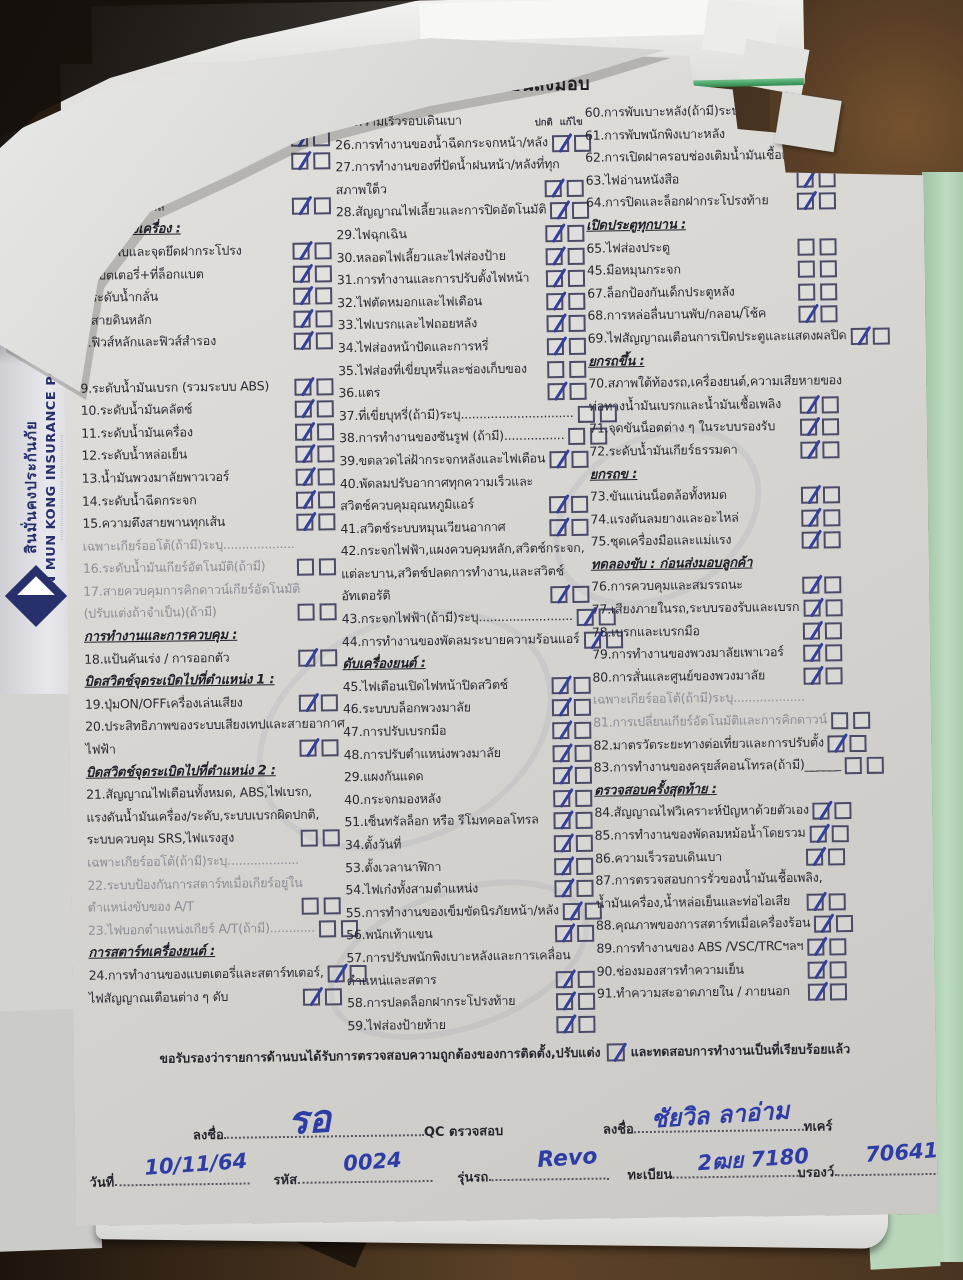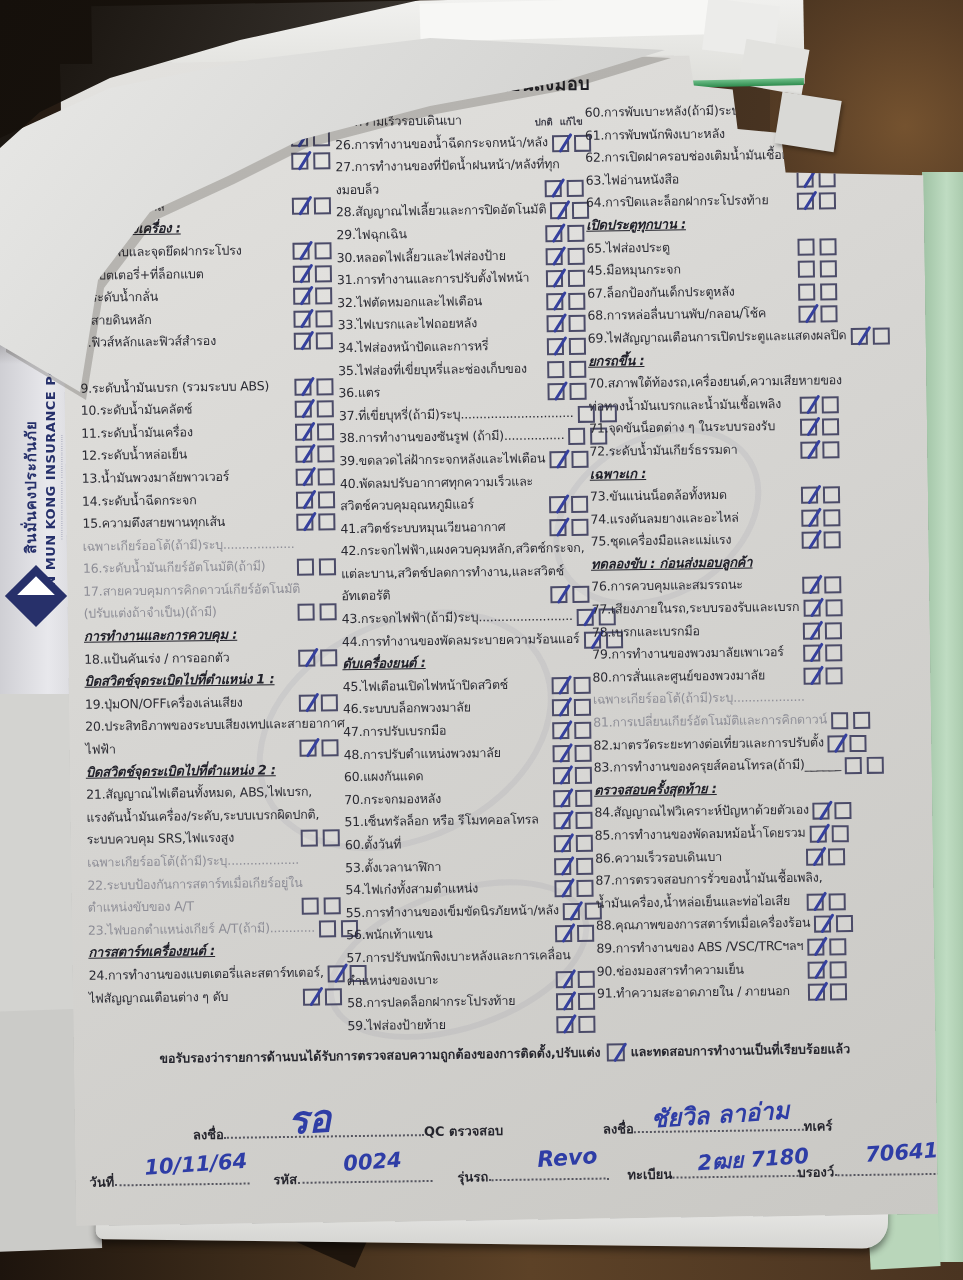--- a/index.html
+++ b/index.html
@@ -399,21 +399,21 @@
           <span class="box">
             <span class="tick"></span>
           </span>
           <span class="box"></span>
         </span>
       </div>
       <div class="row">
         <span class="txt">27.การทำงานของที่ปัดน้ำฝนหน้า/หลังที่ทุก</span>
       </div>
       <div class="row">
-        <span class="txt">งมอบล็ว</span>
+        <span class="txt">สภาพใต็ว</span>
         <span class="pair">
           <span class="box">
             <span class="tick"></span>
           </span>
           <span class="box"></span>
         </span>
       </div>
       <div class="row">
         <span class="txt">28.สัญญาณไฟเลี้ยวและการปิดอัตโนมัติ</span>
         <span class="pair">
@@ -603,48 +603,48 @@
       <div class="row">
         <span class="txt">48.การปรับตำแหน่งพวงมาลัย</span>
         <span class="pair">
           <span class="box">
             <span class="tick"></span>
           </span>
           <span class="box"></span>
         </span>
       </div>
       <div class="row">
-        <span class="txt">60.แผงกันแดด</span>
-        <span class="pair">
-          <span class="box">
-            <span class="tick"></span>
-          </span>
-          <span class="box"></span>
-        </span>
-      </div>
-      <div class="row">
-        <span class="txt">70.กระจกมองหลัง</span>
+        <span class="txt">29.แผงกันแดด</span>
+        <span class="pair">
+          <span class="box">
+            <span class="tick"></span>
+          </span>
+          <span class="box"></span>
+        </span>
+      </div>
+      <div class="row">
+        <span class="txt">40.กระจกมองหลัง</span>
         <span class="pair">
           <span class="box">
             <span class="tick"></span>
           </span>
           <span class="box"></span>
         </span>
       </div>
       <div class="row">
         <span class="txt">51.เซ็นทรัลล็อก หรือ รีโมทคอลโทรล</span>
         <span class="pair">
           <span class="box">
             <span class="tick"></span>
           </span>
           <span class="box"></span>
         </span>
       </div>
       <div class="row">
-        <span class="txt">60.ตั้งวันที่</span>
+        <span class="txt">34.ตั้งวันที่</span>
         <span class="pair">
           <span class="box">
             <span class="tick"></span>
           </span>
           <span class="box"></span>
         </span>
       </div>
       <div class="row">
         <span class="txt">53.ตั้งเวลานาฬิกา</span>
         <span class="pair">
@@ -678,21 +678,21 @@
           <span class="box">
             <span class="tick"></span>
           </span>
           <span class="box"></span>
         </span>
       </div>
       <div class="row">
         <span class="txt">57.การปรับพนักพิงเบาะหลังและการเคลื่อน</span>
       </div>
       <div class="row">
-        <span class="txt">ตำแหน่งของเบาะ</span>
+        <span class="txt">ตำแหน่และสตาร</span>
         <span class="pair">
           <span class="box">
             <span class="tick"></span>
           </span>
           <span class="box"></span>
         </span>
       </div>
       <div class="row">
         <span class="txt">58.การปลดล็อกฝากระโปรงท้าย</span>
         <span class="pair">
@@ -823,21 +823,21 @@
       <div class="row">
         <span class="txt">72.ระดับน้ำมันเกียร์ธรรมดา</span>
         <span class="pair">
           <span class="box">
             <span class="tick"></span>
           </span>
           <span class="box"></span>
         </span>
       </div>
       <div class="row">
-        <span class="txt hdr">เฉพาะเก :</span>
+        <span class="txt hdr">ยกรถข :</span>
       </div>
       <div class="row">
         <span class="txt">73.ขันแน่นน็อตล้อทั้งหมด</span>
         <span class="pair">
           <span class="box">
             <span class="tick"></span>
           </span>
           <span class="box"></span>
         </span>
       </div>

